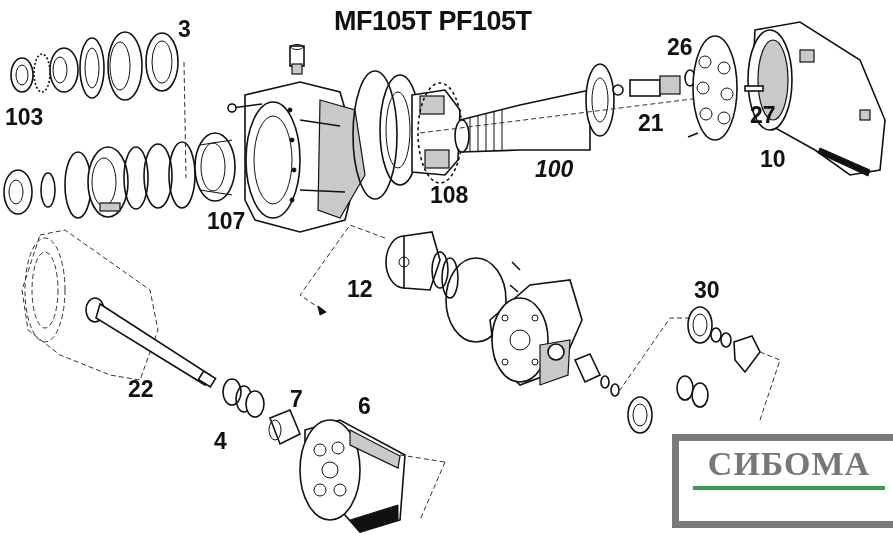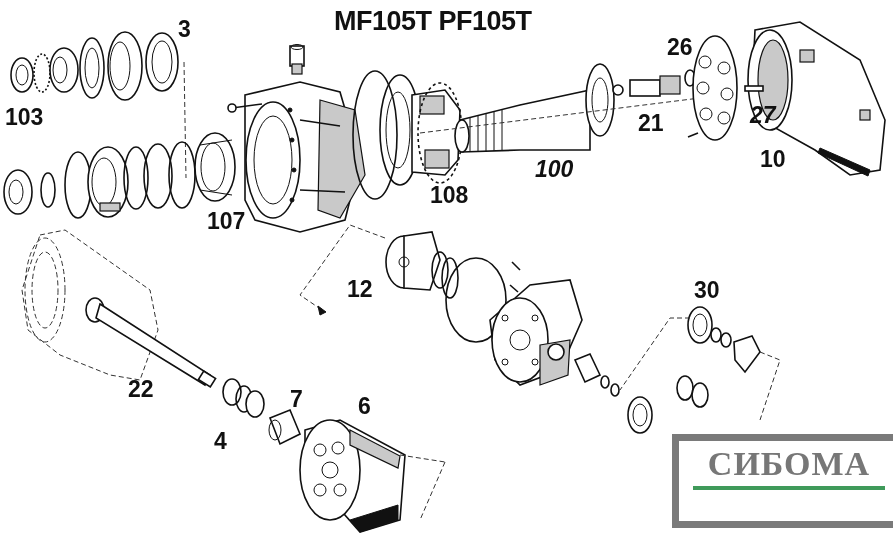--- a/index.html
+++ b/index.html
@@ -228,21 +228,21 @@
 
   <div class="title">MF105T PF105T</div>
 
   <div class="callout" style="left:178px; top:18px;">3</div>
   <div class="callout" style="left:5px;   top:106px;">103</div>
   <div class="callout" style="left:207px; top:210px;">107</div>
   <div class="callout" style="left:430px; top:184px;">108</div>
   <div class="callout" style="left:535px; top:158px;font-style:italic;">100</div>
   <div class="callout" style="left:667px; top:36px;">26</div>
   <div class="callout" style="left:638px; top:112px;">21</div>
-  <div class="callout" style="left:750px; top:104px;font-style:italic;">27</div>
+  <div class="callout" style="left:750px; top:104px;">27</div>
   <div class="callout" style="left:718px; top:148px;margin-left:42px;">10</div>
   <div class="callout" style="left:347px; top:278px;">12</div>
   <div class="callout" style="left:694px; top:279px;">30</div>
   <div class="callout" style="left:128px; top:378px;">22</div>
   <div class="callout" style="left:214px; top:430px;">4</div>
   <div class="callout" style="left:290px; top:388px;">7</div>
   <div class="callout" style="left:358px; top:395px;">6</div>
 
   <div class="wm" style="border-color: rgb(122, 122, 122);">
     <div class="wm-top">СИБОМА</div>

